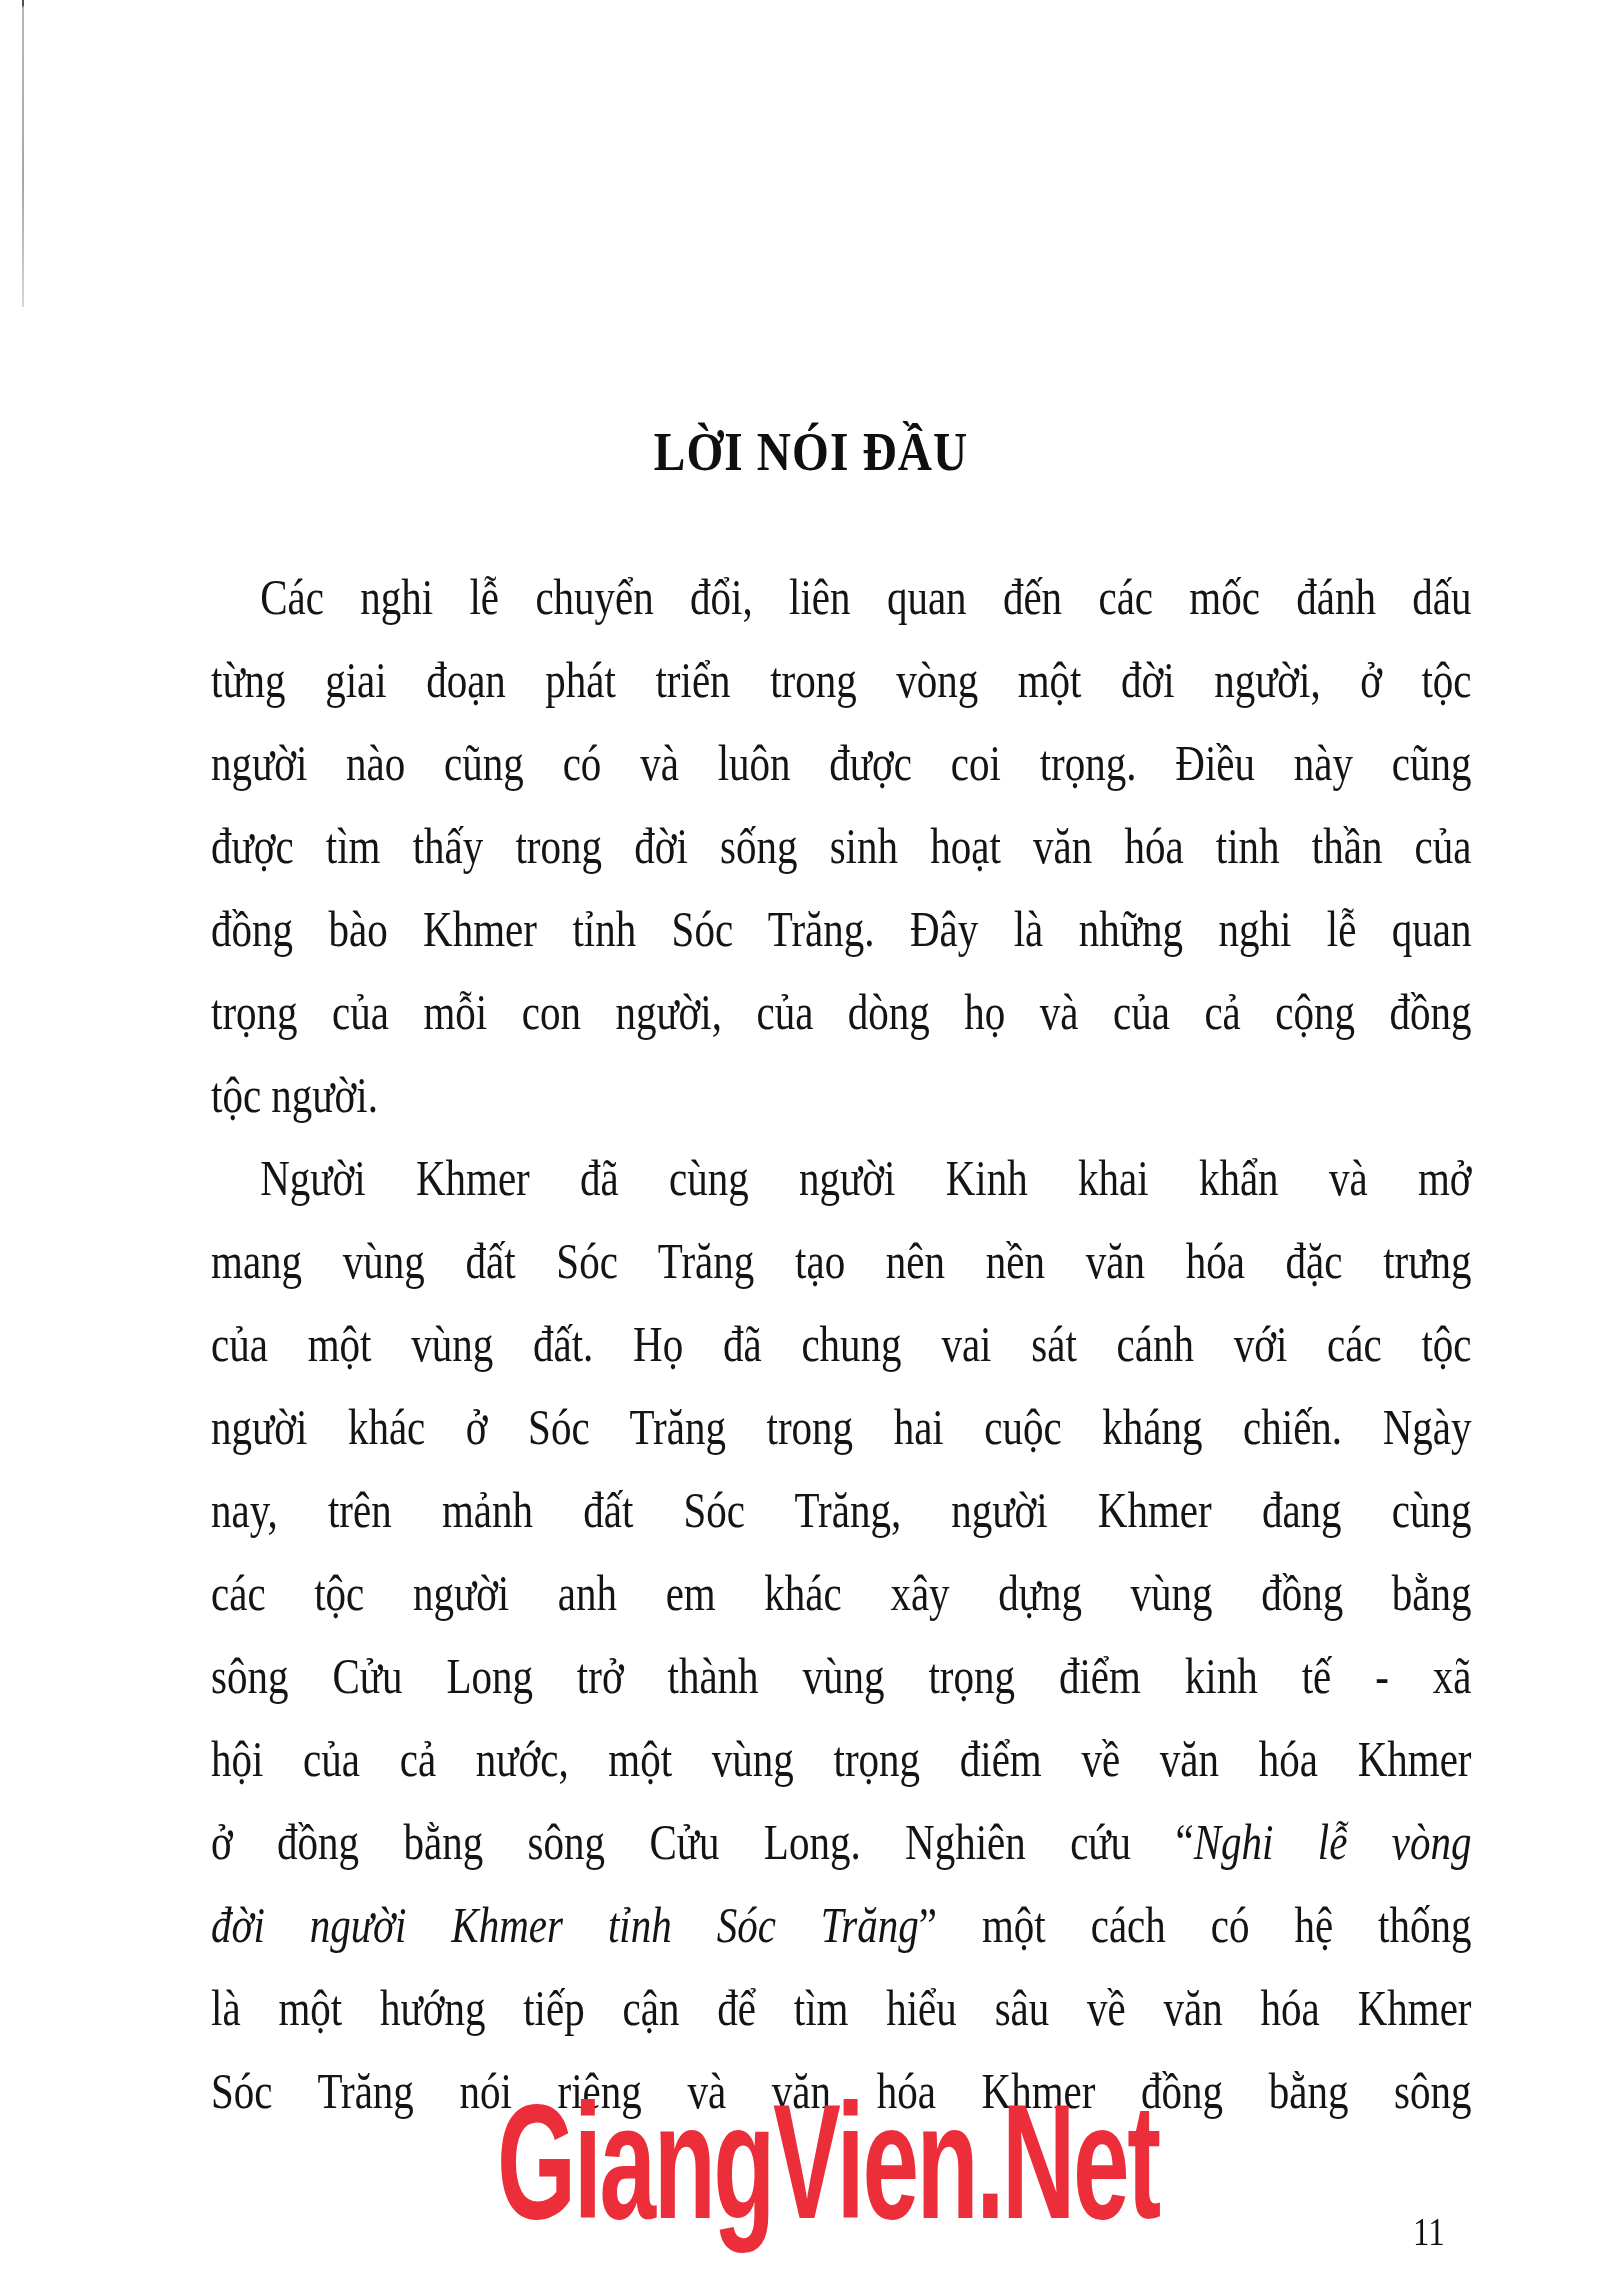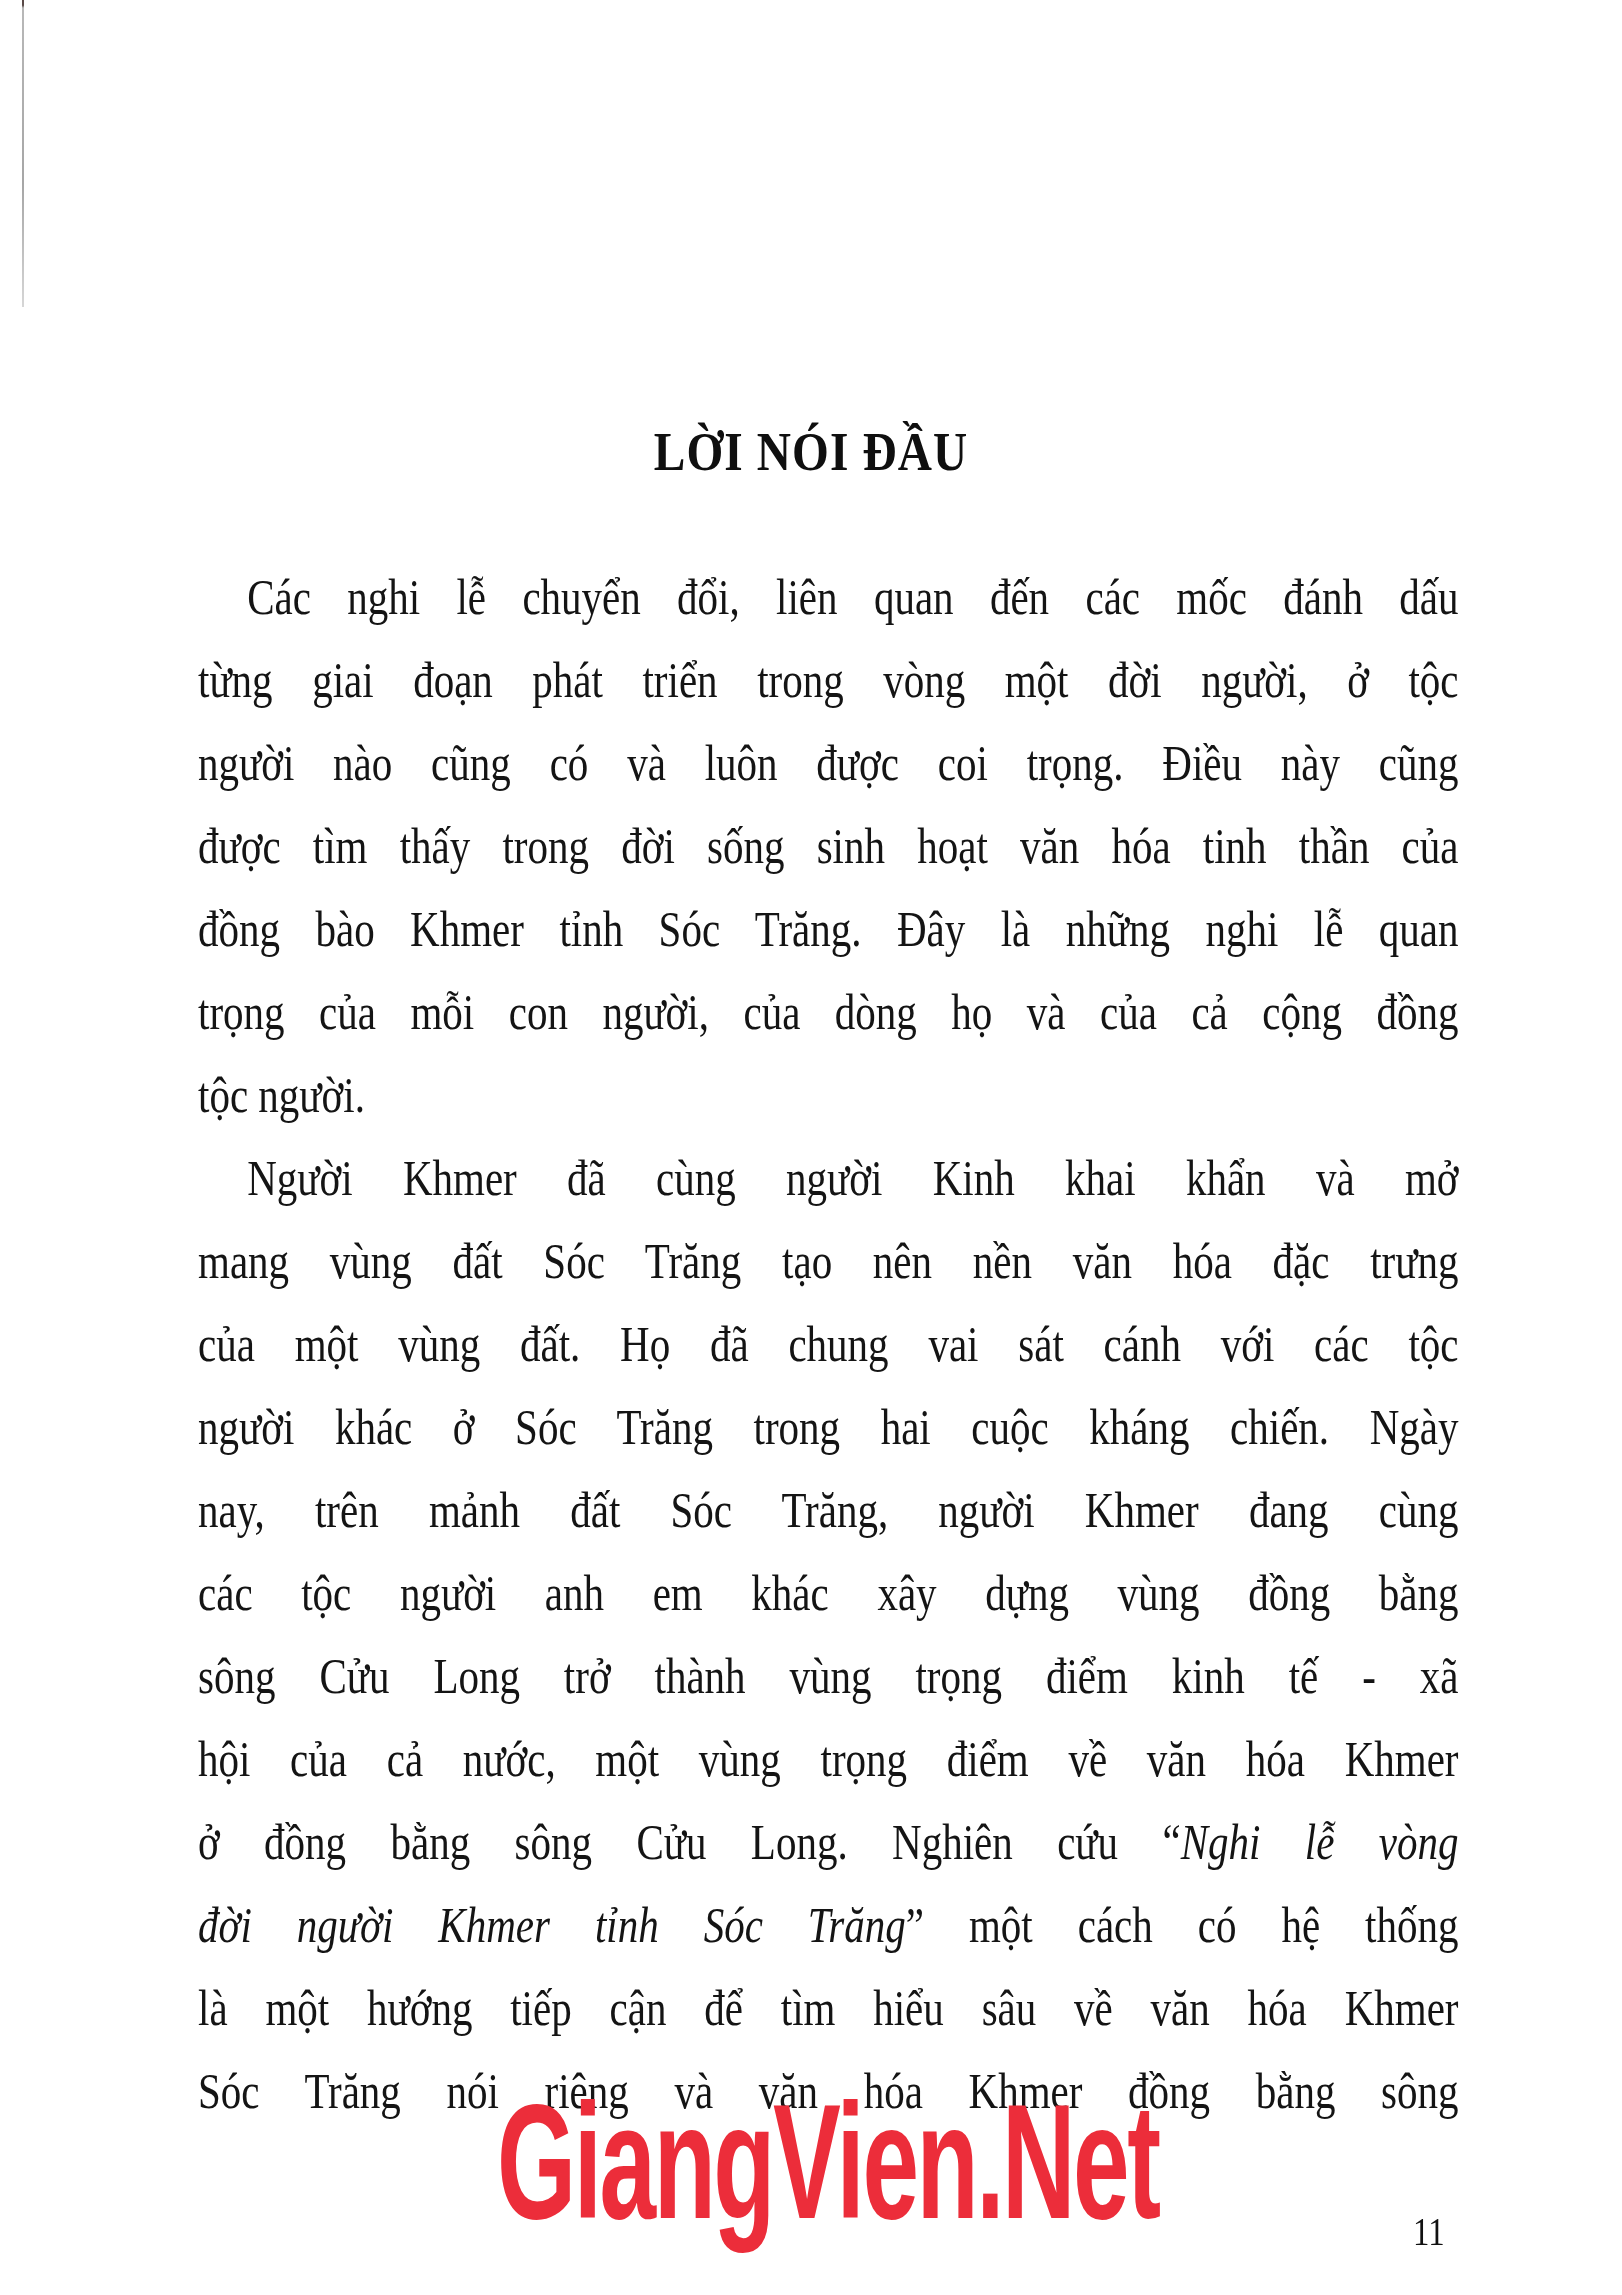--- a/index.html
+++ b/index.html
@@ -14,21 +14,21 @@
       background: linear-gradient(#5a4a48 0, #5a4a48 5.2px, #b8b8b8 7.9px, #a6a6a6 60%, #d6d6d6 100%);
     }
     .title {
       position: absolute; left: 0; right: 0; top: 387px;
       text-align: center; font-weight: bold;
       font-size: 55px; letter-spacing: 1.3px; line-height: 1;
       transform: scaleX(0.86); transform-origin: center;
       color: #0f0f0f;
     }
     .body-text {
-      position: absolute; left: 198px; top: 556px; width: 1260px;
+      position: absolute; left: 211px; top: 556px; width: 1260px;
     }
     .line {
       display: block; height: 83px; line-height: 83px;
       font-size: 50px; white-space: nowrap;
       text-align: justify; text-align-last: justify;
       transform: scaleX(0.82); transform-origin: left center;
       width: 122%;
     }
     .line.indent { padding-left: 60px; box-sizing: border-box; }
     .line.last { text-align-last: left; }

